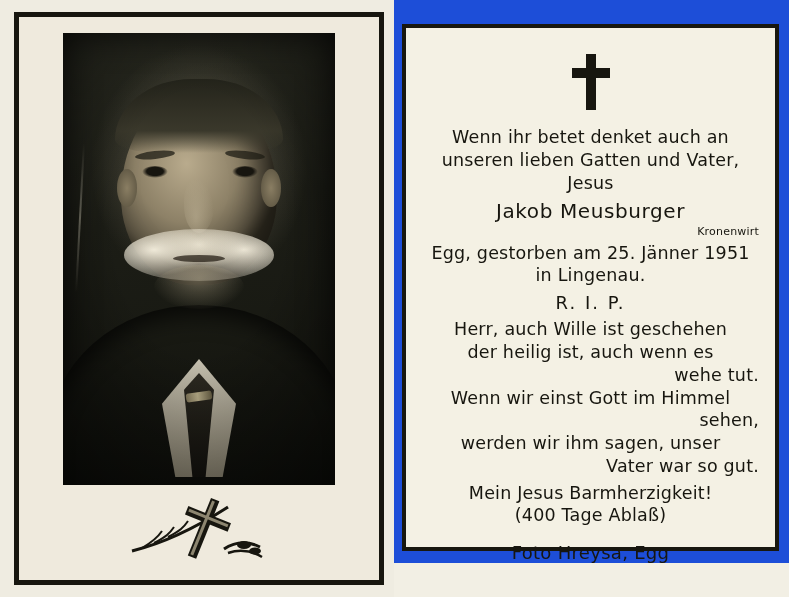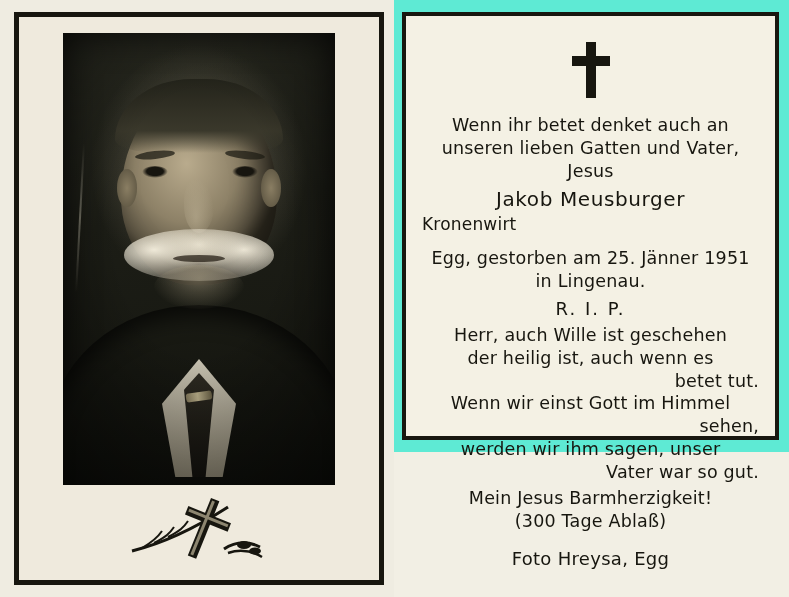--- a/index.html
+++ b/index.html
@@ -229,24 +229,24 @@
     height: 70px;
     margin-top: 8px;
     align-self: center;
   }
   .emblem svg { display: block; }
 
   
   .right-panel {
     position: relative;
     width: 395px;
-    height: 452px;
+    height: 563px;
     box-sizing: border-box;
-    padding: 12px 10px 12px 8px;
-    background: #5eead4;
+    padding: 24px 10px 12px 8px;
+    background: #1d4ed8;
   }
   .text-frame {
     position: relative;
     width: 100%;
     height: 100%;
     box-sizing: border-box;
     border: 4px solid #18170f;
     background: #f4f1e4;
     padding: 16px 16px 8px 16px;
     display: flex;
@@ -267,23 +267,23 @@
   .line { white-space: pre; }
   .c { text-align: center; }
   .r { text-align: right; }
   .name {
     text-align: center;
     font-size: 20px;
     letter-spacing: 0.6px;
     margin: 4px 0 1px 0;
   }
   .subname {
-    text-align: left;
-    font-size: 17px;
-    margin-bottom: 12px;
+    text-align: right;
+    font-size: 11px;
+    margin-bottom: 2px;
   }
   .rip {
     text-align: center;
     font-size: 18px;
     letter-spacing: 2px;
     margin: 4px 0 4px 0;
   }
   .gap-sm { height: 4px; }
   .credit-rule {
     width: 72%;
@@ -373,29 +373,29 @@
         <div class="name">Jakob Meusburger</div>
         <div class="subname">Kronenwirt</div>
 
         <div class="line c">Egg, gestorben am 25. Jänner 1951</div>
         <div class="line c">in Lingenau.</div>
 
         <div class="rip">R. I. P.</div>
 
         <div class="line c">Herr, auch Wille ist geschehen</div>
         <div class="line c">der heilig ist, auch wenn es</div>
-        <div class="line r">betet tut.</div>
+        <div class="line r">wehe tut.</div>
         <div class="line c">Wenn wir einst Gott im Himmel</div>
         <div class="line r">sehen,</div>
         <div class="line c">werden wir ihm sagen, unser</div>
         <div class="line r">Vater war so gut.</div>
 
         <div class="gap-sm"></div>
         <div class="line c">Mein Jesus Barmherzigkeit!</div>
-        <div class="line c">(300 Tage Ablaß)</div>
+        <div class="line c">(400 Tage Ablaß)</div>
       </div>
 
       <div class="spacer-flex"></div>
       <div class="credit-rule"></div>
       <div class="credit">Foto Hreysa, Egg</div>
 
     </div>
   </div>
 
 </div>

